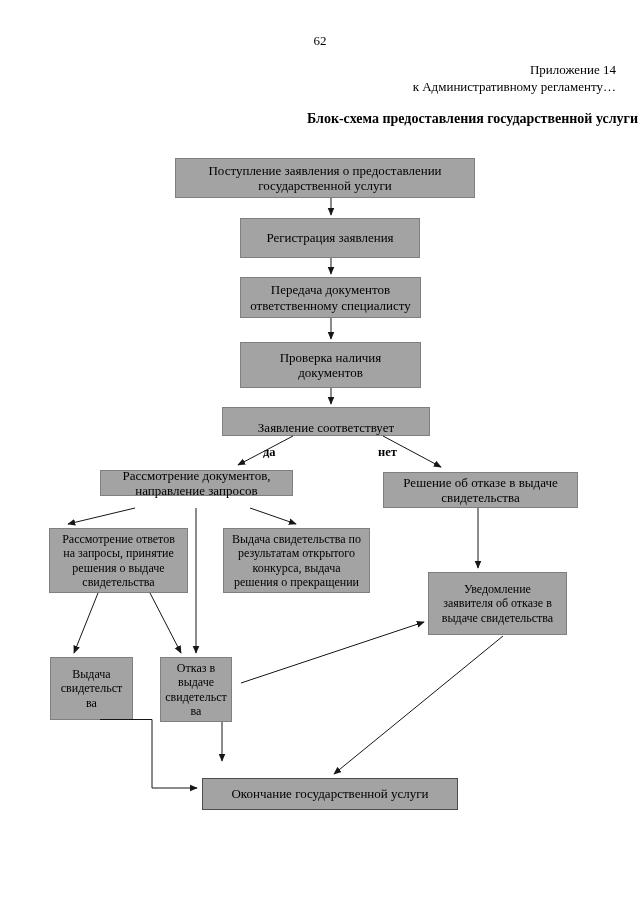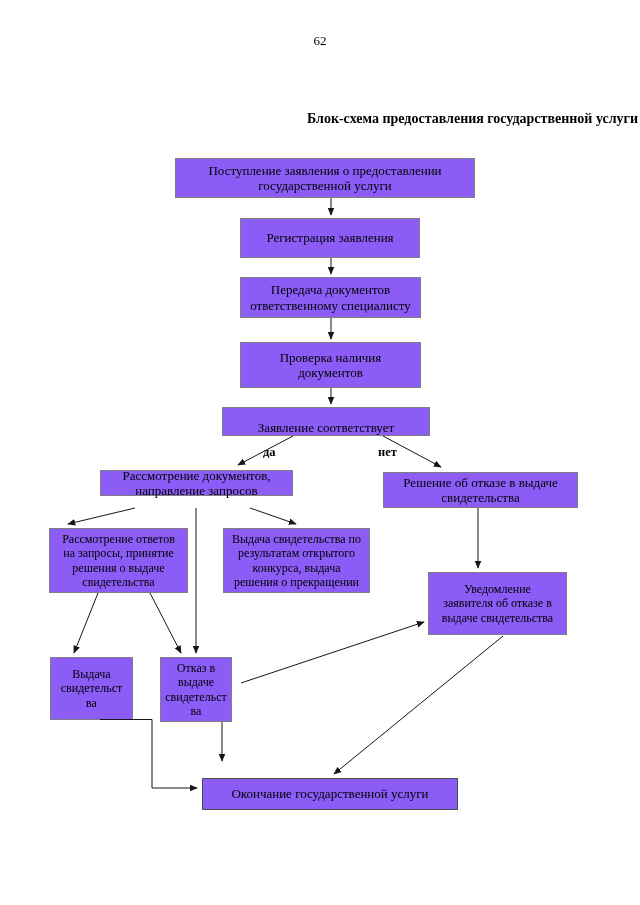--- a/index.html
+++ b/index.html
@@ -9,21 +9,21 @@
   }
   
   .page-number{position:absolute;top:33px;left:0;width:640px;text-align:center;
     font-size:13px;}
   .appendix{position:absolute;top:62px;right:24px;text-align:right;
     font-size:13px;line-height:1.3;}
   .doc-title{position:absolute;top:111px;left:16px;width:622px;text-align:right;
     font-weight:bold;font-size:14px;}
   
   .node{position:absolute;box-sizing:border-box;border:1px solid #7f7f7f;
-    background:#8b5cf6;display:flex;align-items:center;justify-content:center;
+    background:#a3a3a3;display:flex;align-items:center;justify-content:center;
     text-align:center;white-space:pre-line;font-size:13px;line-height:1.18;}
   #n-intake{left:175px;top:158px;width:300px;height:40px;}
   #n-registration{left:240px;top:218px;width:180px;height:40px;}
   #n-transfer{left:240px;top:277px;width:181px;height:41px;}
   #n-check{left:240px;top:342px;width:181px;height:46px;}
   #n-decision{left:222px;top:407px;width:208px;height:29px;overflow:hidden;
     align-items:flex-start;padding-top:12px;}
   #n-review-docs{left:100px;top:470px;width:193px;height:26px;}
   #n-refusal-decision{left:383px;top:472px;width:195px;height:36px;}
   #n-review-responses{left:49px;top:528px;width:139px;height:65px;font-size:12px;}
@@ -38,20 +38,22 @@
   #lbl-no{left:378px;top:445px;}
   
   .arrows{position:absolute;left:0;top:0;pointer-events:none;}
   .arrows line,.arrows polyline{stroke:#161616;stroke-width:1;fill:none;}
 </style>
 </head>
 <body>
 
 <div class="page-number">62</div>
 <div class="appendix">
+  <div>Приложение 14</div>
+  <div>к Административному регламенту…</div>
 </div>
 <div class="doc-title">Блок-схема предоставления государственной услуги</div>
 
 <div class="node" id="n-intake">Поступление заявления о предоставлении
 государственной услуги</div>
 <div class="node" id="n-registration">Регистрация заявления</div>
 <div class="node" id="n-transfer">Передача документов
 ответственному специалисту</div>
 <div class="node" id="n-check">Проверка наличия
 документов</div>

